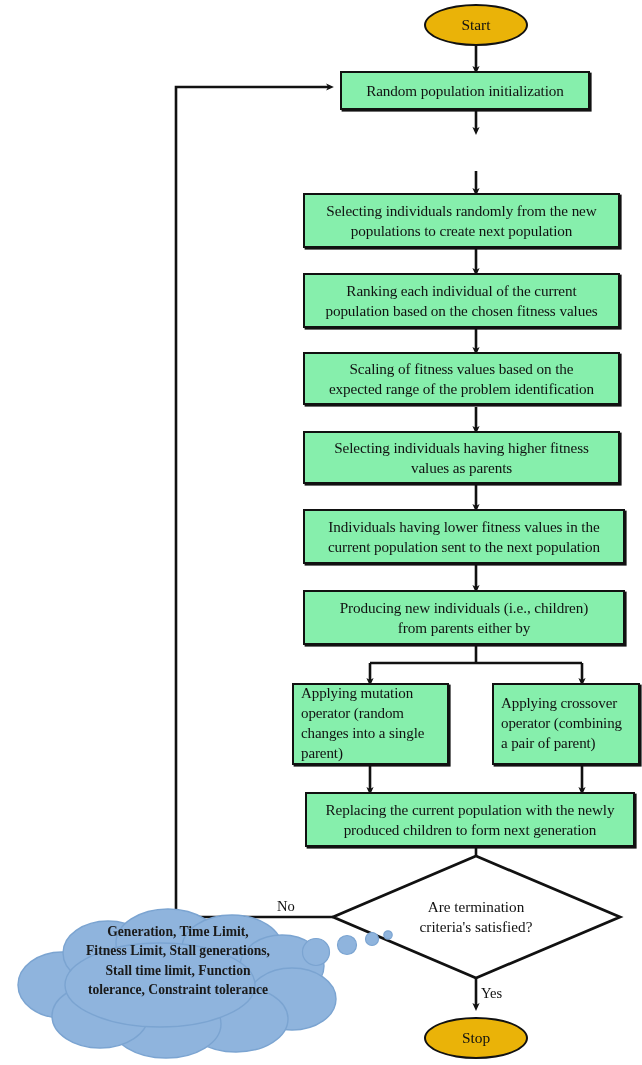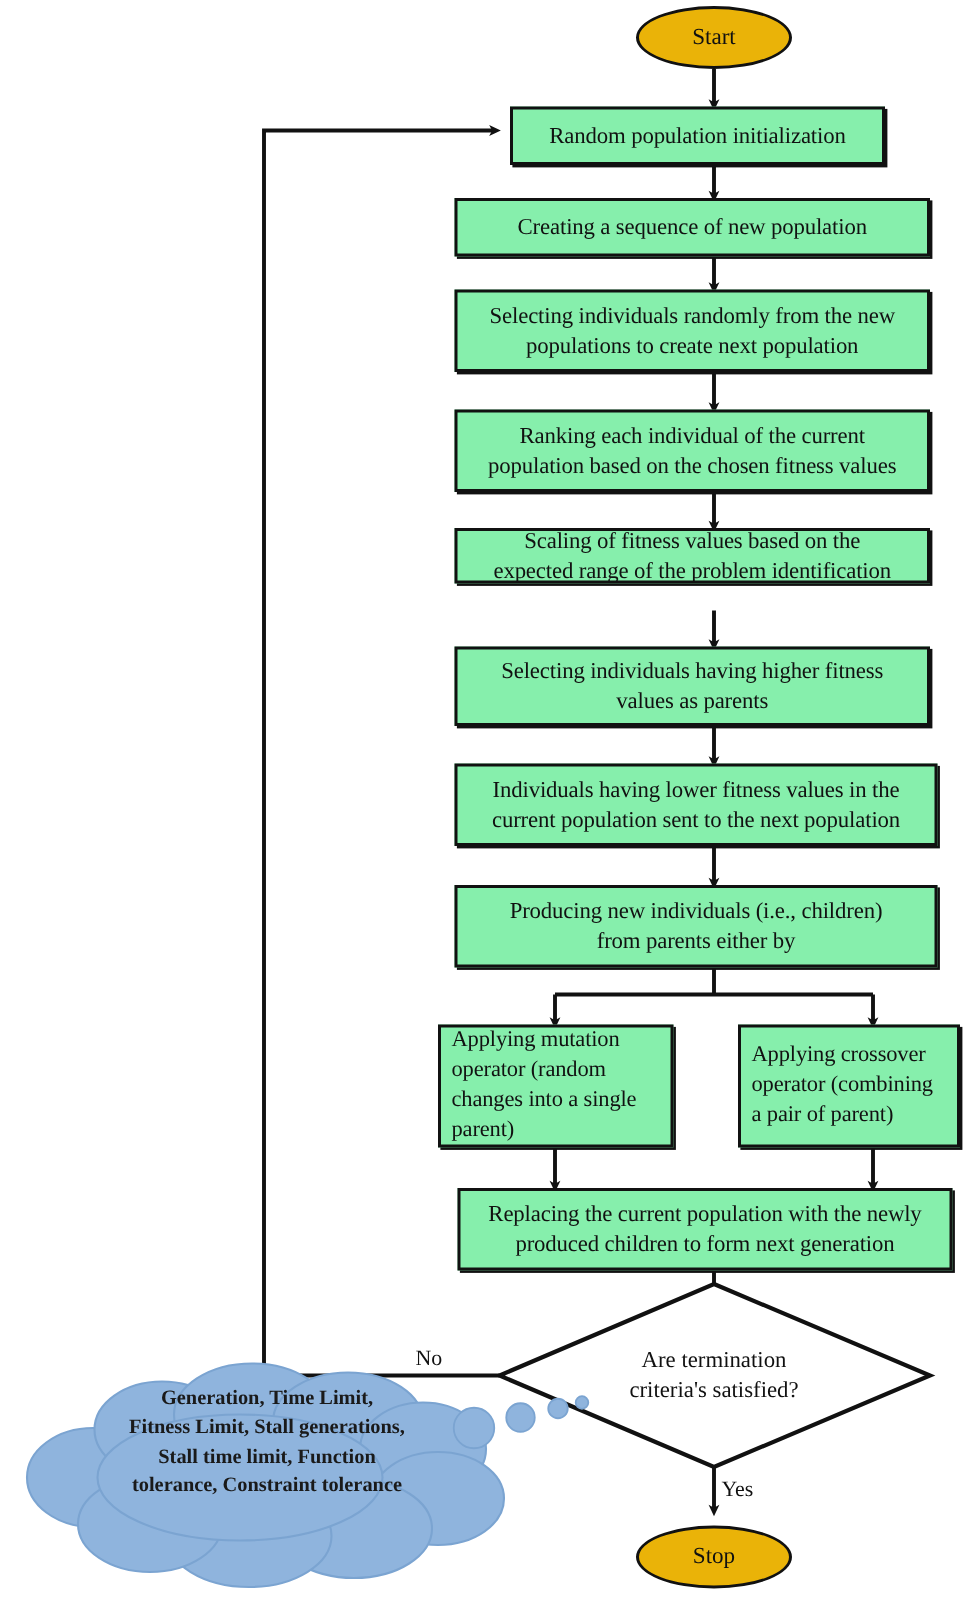--- a/index.html
+++ b/index.html
@@ -186,39 +186,36 @@
   </div>
 
   <div class="term" style="left:424px; top:1017px; width:104px; height:42px;">
     <span class="txt">Stop</span>
   </div>
 
   <div class="node proc" style="left:340px; top:71px; width:250px; height:39px;">
     <span class="txt">Random population initialization</span>
   </div>
 
-  <div class="node proc" style="left:303px; top:132px; width:317px; height:39px;">
-    <span class="txt">Creating a sequence of new population</span>
-  </div>
 
   <div class="node proc tall" style="left:303px; top:193px; width:317px; height:55px;">
     <span class="txt">
       <span>Selecting individuals randomly from the new</span><br>
       <span>populations to create next population</span>
     </span>
   </div>
 
   <div class="node proc tall" style="left:303px; top:273px; width:317px; height:55px;">
     <span class="txt">
       <span>Ranking each individual of the current</span><br>
       <span>population based on the chosen fitness values</span>
     </span>
   </div>
 
-  <div class="node proc tall" style="left:303px; top:352px; width:317px; height:37px;">
+  <div class="node proc tall" style="left:303px; top:352px; width:317px; height:53px;">
     <span class="txt">
       <span>Scaling of fitness values based on the</span><br>
       <span>expected range of the problem identification</span>
     </span>
   </div>
 
   <div class="node proc tall" style="left:303px; top:431px; width:317px; height:53px;font-family:Liberation Serif, serif;">
     <span class="txt">
       <span>Selecting individuals having higher fitness</span><br>
       <span>values as parents</span>

